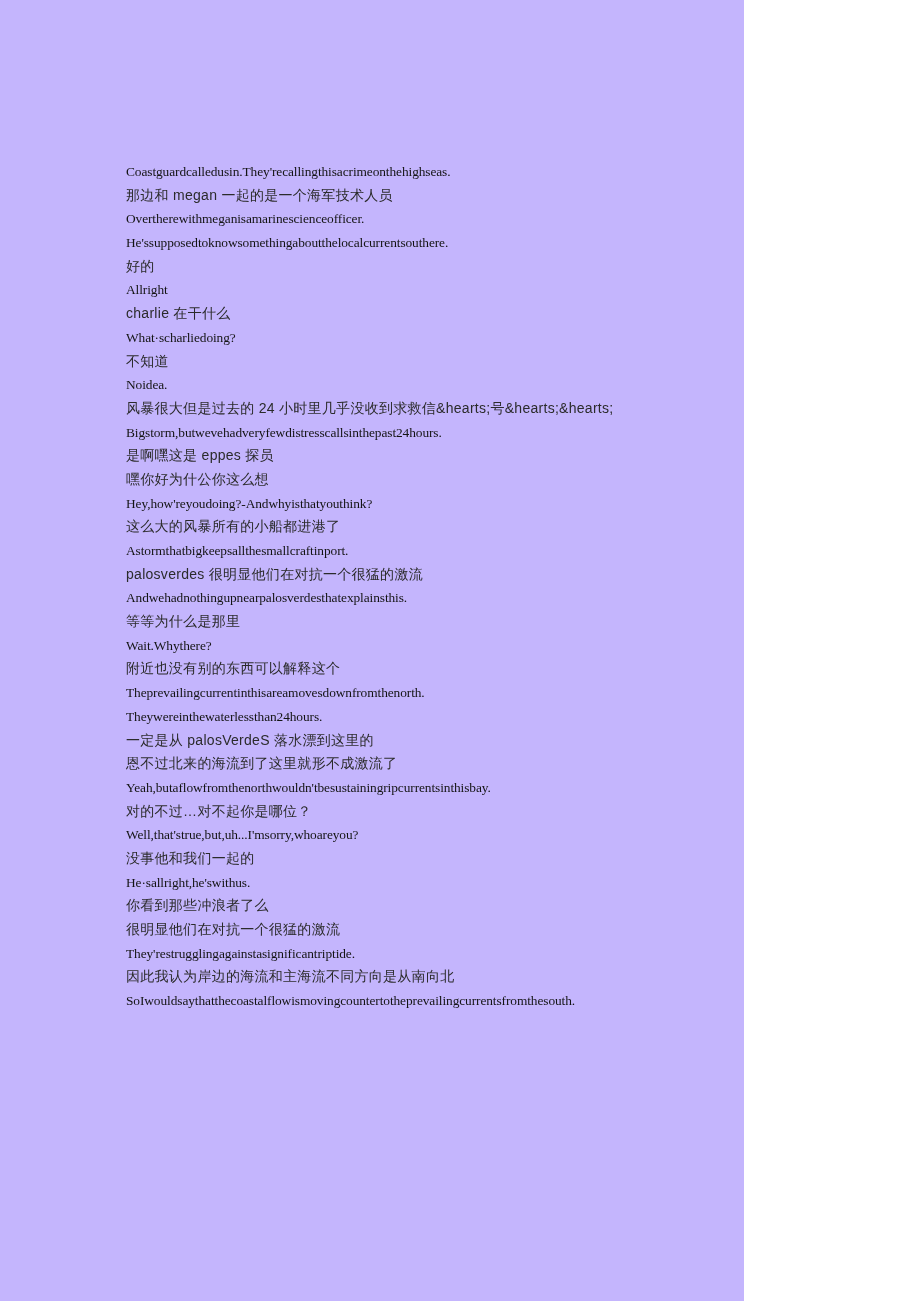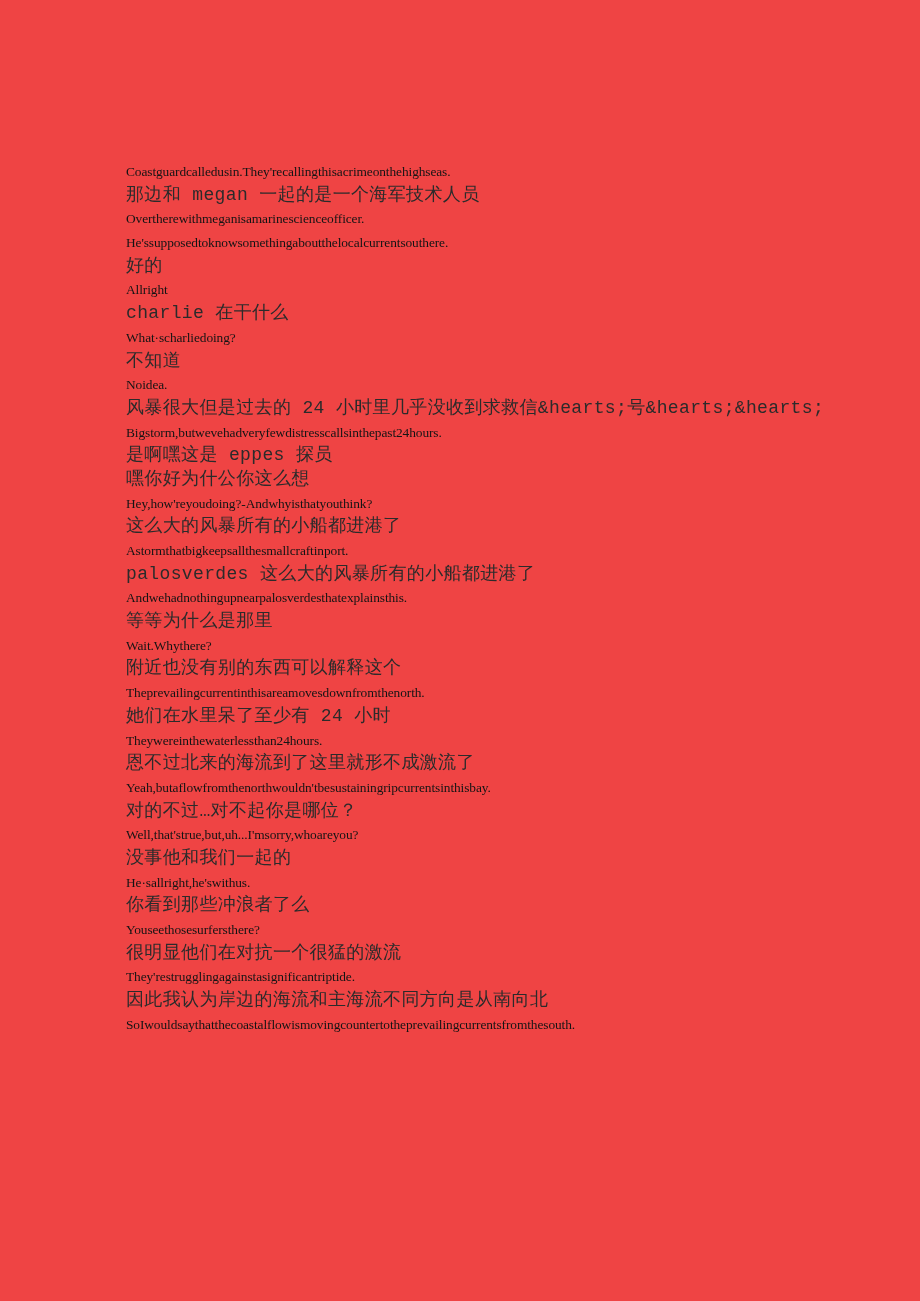--- a/index.html
+++ b/index.html
@@ -12,23 +12,23 @@
     width: 920px;
     height: 1301px;
     overflow: hidden;
     font-family: "Liberation Serif", "DejaVu Serif", serif;
     color: #1a1a1a;
     -webkit-font-smoothing: antialiased;
   }
 
   #page {
     position: relative;
-    width: 920px;
+    width: 744px;
     height: 1301px;
-    background: #ef4444;
+    background: #c4b5fd;
     box-sizing: border-box;
     padding: 160px 0 0 126px;
   }
 
   #transcript {
     width: 700px;
   }
 
   .line {
     margin: 0;
@@ -43,22 +43,22 @@
   
   .line.en {
     font-family: "Liberation Serif", "DejaVu Serif", serif;
     font-size: 13.4px;
     color: #141414;
     letter-spacing: -0.1px;
   }
 
   
   .line.zh {
-    font-family: Liberation Mono, monospace;
-    font-size: 18px;
+    font-family: Liberation Sans, sans-serif;
+    font-size: 14px;
     color: #2b2b2b;
     letter-spacing: 0.02em;
   }
 </style>
 </head>
 <body>
 
 <div id="page">
   <div id="transcript">
       <p class="line en">Coastguardcalledusin.They'recallingthisacrimeonthehighseas.</p>
@@ -71,34 +71,33 @@
       <p class="line en">What·scharliedoing?</p>
       <p class="line zh">不知道</p>
       <p class="line en">Noidea.</p>
       <p class="line zh">风暴很大但是过去的 24 小时里几乎没收到求救信&amp;hearts;号&amp;hearts;&amp;hearts;</p>
       <p class="line en">Bigstorm,butwevehadveryfewdistresscallsinthepast24hours.</p>
       <p class="line zh">是啊嘿这是 eppes 探员</p>
       <p class="line zh">嘿你好为什公你这么想</p>
       <p class="line en">Hey,how'reyoudoing?-Andwhyisthatyouthink?</p>
       <p class="line zh">这么大的风暴所有的小船都进港了</p>
       <p class="line en">Astormthatbigkeepsallthesmallcraftinport.</p>
-      <p class="line zh">palosverdes 这么大的风暴所有的小船都进港了</p>
+      <p class="line zh">palosverdes 很明显他们在对抗一个很猛的激流</p>
       <p class="line en">Andwehadnothingupnearpalosverdesthatexplainsthis.</p>
       <p class="line zh">等等为什么是那里</p>
       <p class="line en">Wait.Whythere?</p>
       <p class="line zh">附近也没有别的东西可以解释这个</p>
       <p class="line en">Theprevailingcurrentinthisareamovesdownfromthenorth.</p>
-      <p class="line zh">她们在水里呆了至少有 24 小时</p>
       <p class="line en">Theywereinthewaterlessthan24hours.</p>
+      <p class="line zh">一定是从 palosVerdeS 落水漂到这里的</p>
       <p class="line zh">恩不过北来的海流到了这里就形不成激流了</p>
       <p class="line en">Yeah,butaflowfromthenorthwouldn'tbesustainingripcurrentsinthisbay.</p>
       <p class="line zh">对的不过…对不起你是哪位？</p>
       <p class="line en">Well,that'strue,but,uh...I'msorry,whoareyou?</p>
       <p class="line zh">没事他和我们一起的</p>
       <p class="line en">He·sallright,he'swithus.</p>
       <p class="line zh">你看到那些冲浪者了么</p>
-      <p class="line en">Youseethosesurfersthere?</p>
       <p class="line zh">很明显他们在对抗一个很猛的激流</p>
       <p class="line en">They'restrugglingagainstasignificantriptide.</p>
       <p class="line zh">因此我认为岸边的海流和主海流不同方向是从南向北</p>
       <p class="line en">SoIwouldsaythatthecoastalflowismovingcountertotheprevailingcurrentsfromthesouth.</p>
     </div>
 </div>
 
 </body></html>

